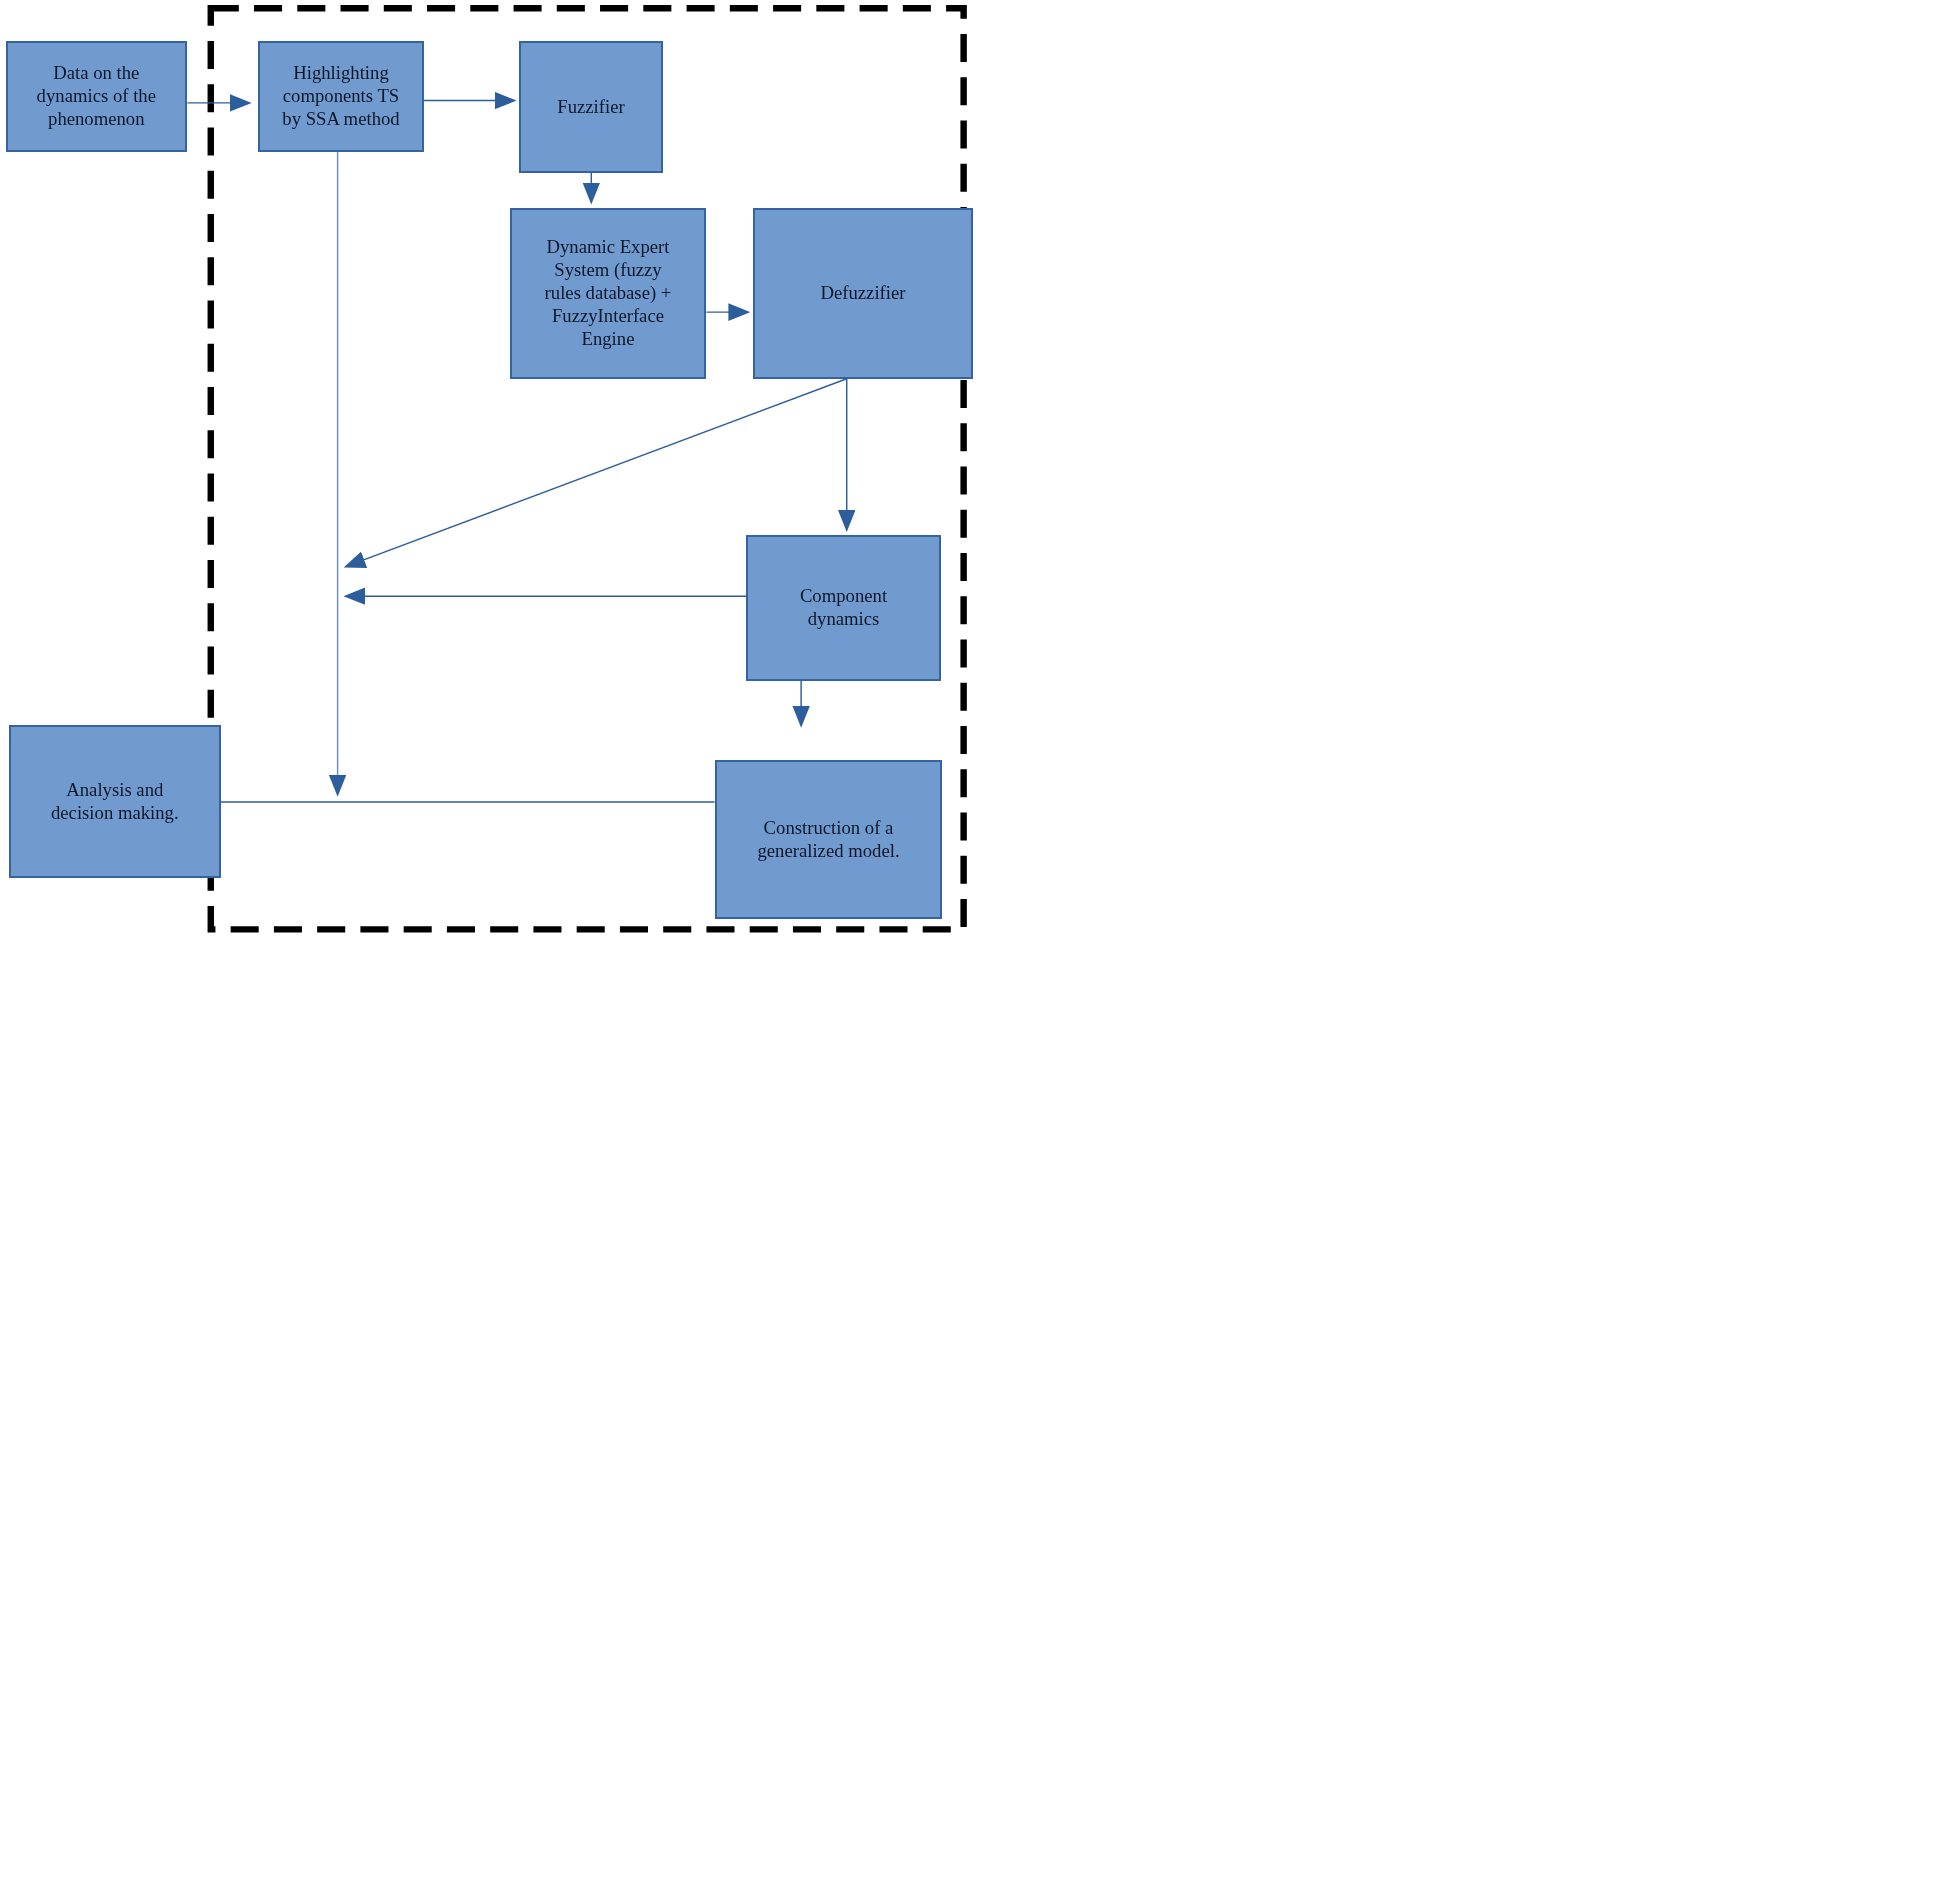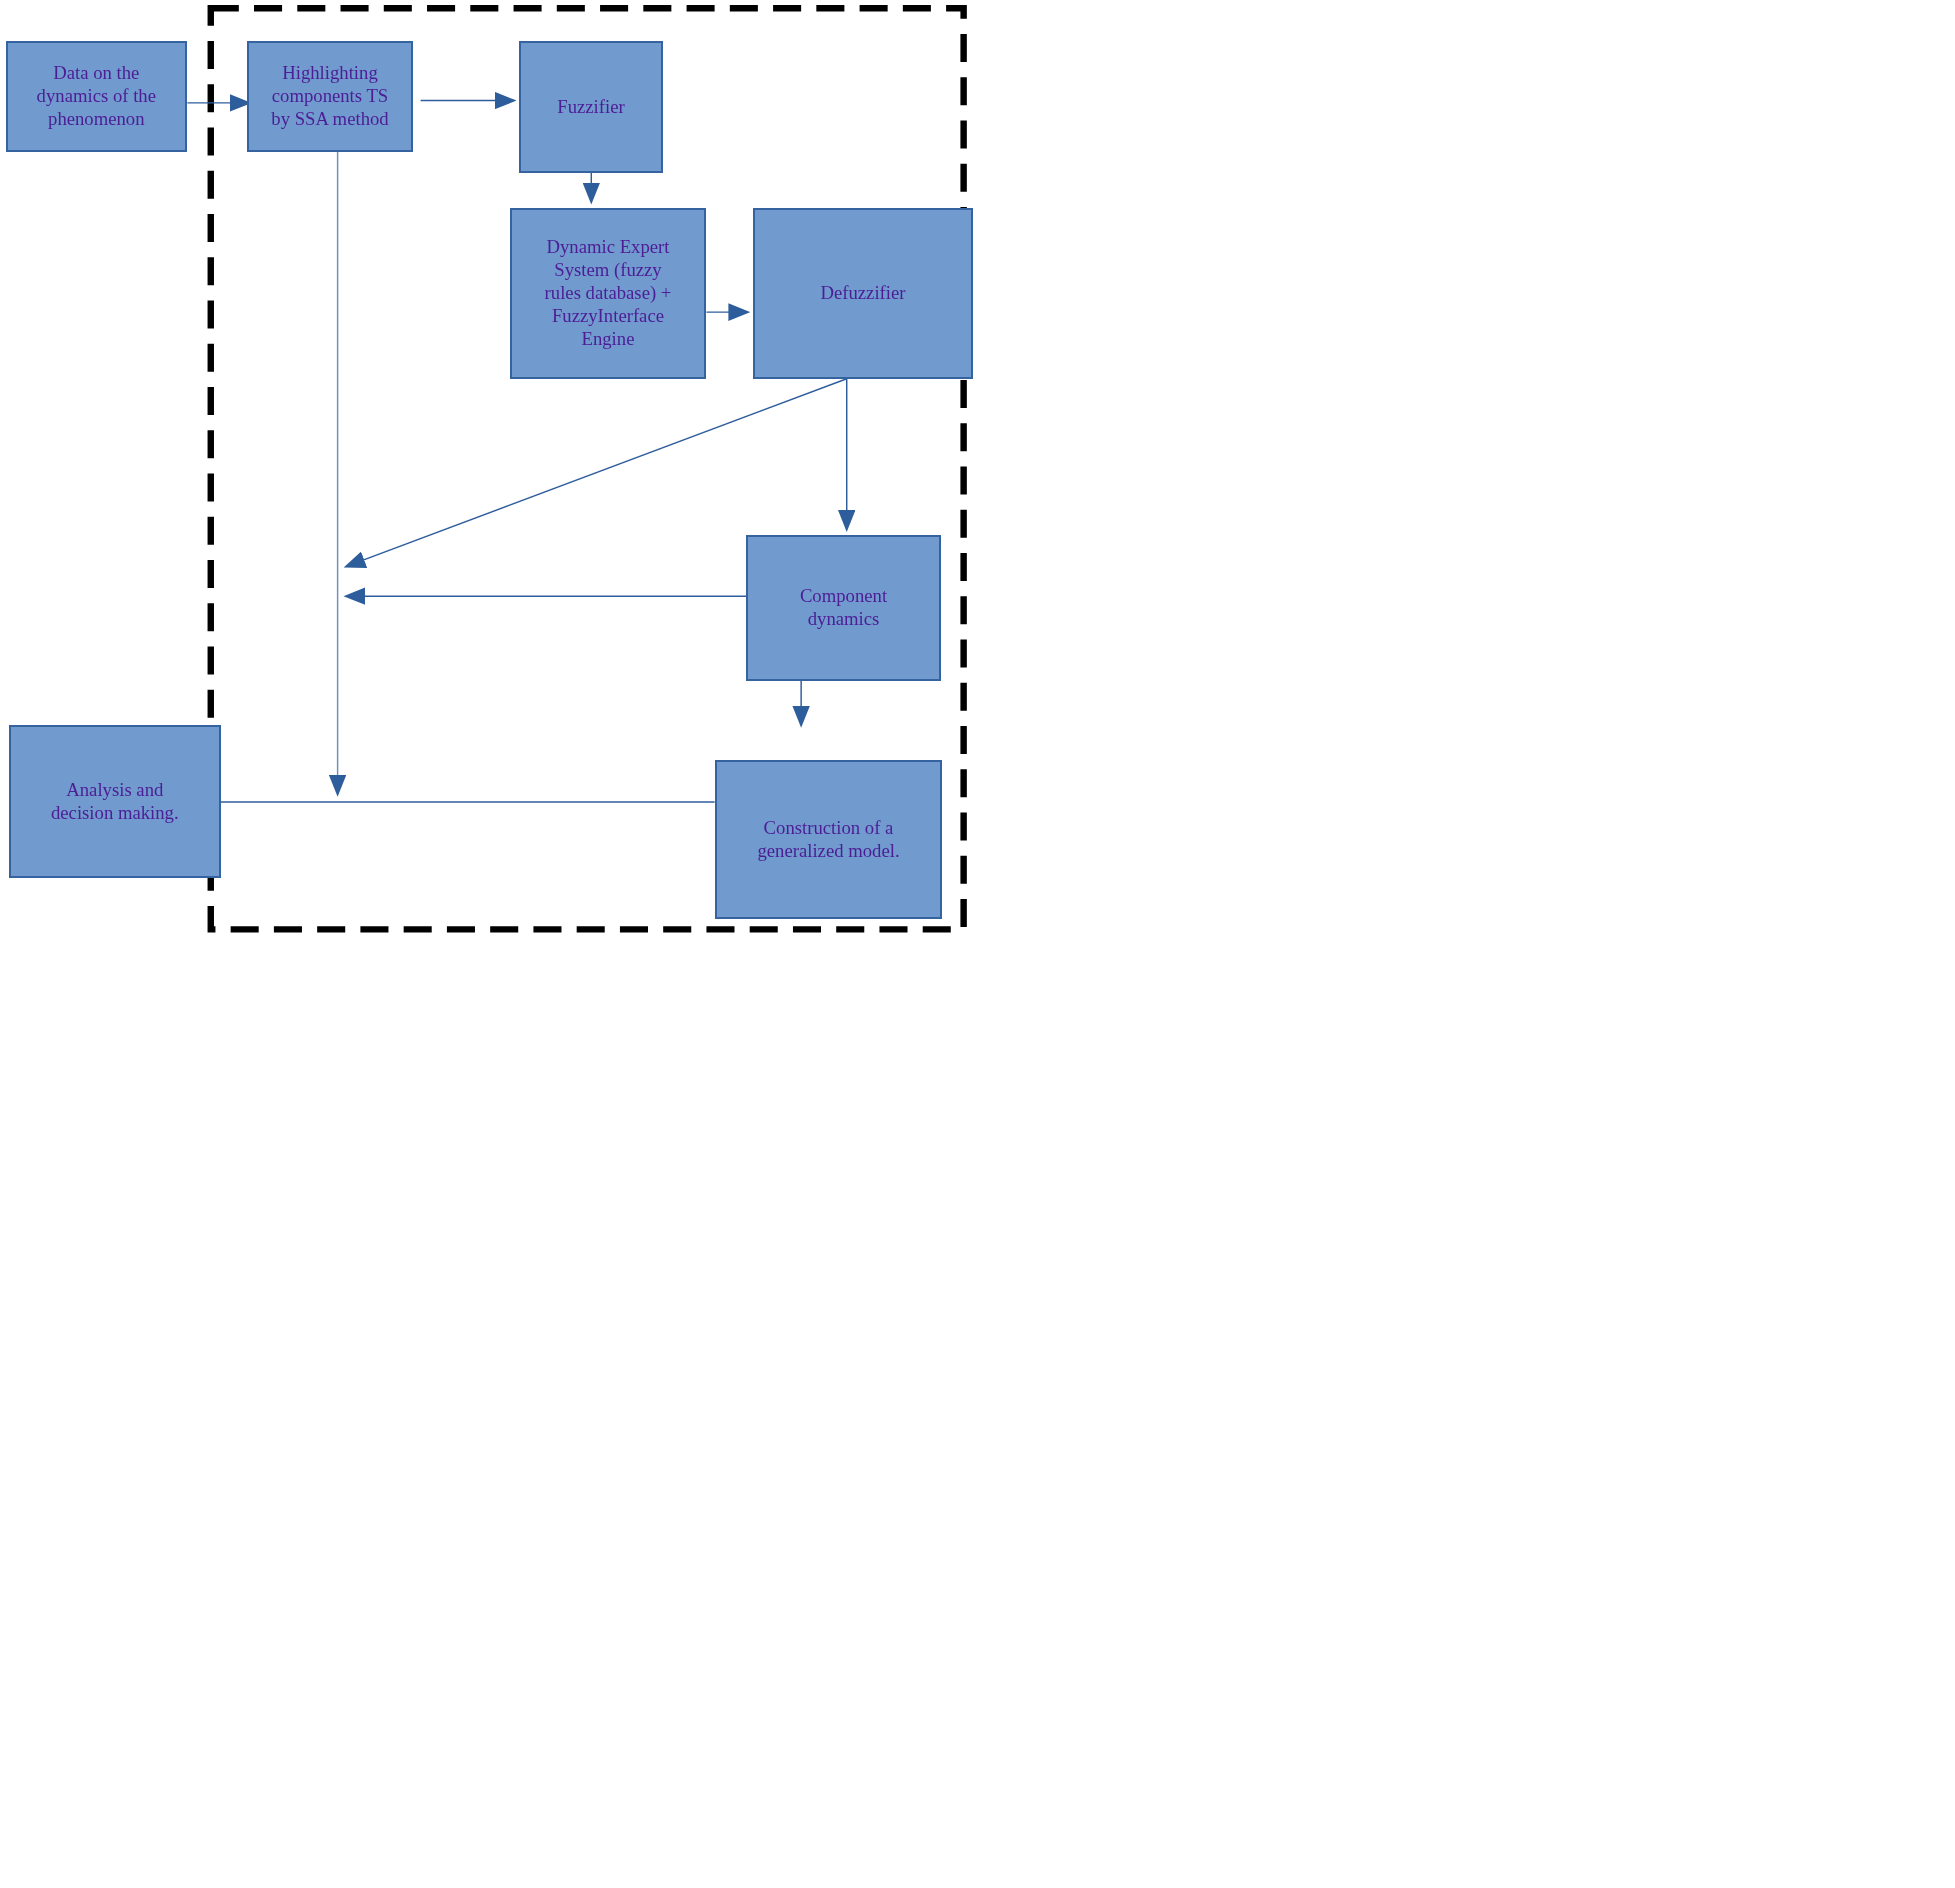--- a/index.html
+++ b/index.html
@@ -26,28 +26,28 @@
     box-sizing: border-box;
     background: #719ace;
     border: 2.3px solid #35639f;
     display: flex;
     align-items: center;
     justify-content: center;
     text-align: center;
   }
   .node-label {
     white-space: pre-line;
-    color: #4c1d95;
+    color: #0f172a;
     font-size: 18.7px;
     line-height: 1.22;
     padding: 0 3.5px;
   }
   
   #node-data          { left: 5.8px;   top: 41px;   width: 181px; height: 111px; }
-  #node-highlighting  { left: 247px;  top: 41px;   width: 166px; height: 111px; }
+  #node-highlighting  { left: 258px;  top: 41px;   width: 166px; height: 111px; }
   #node-fuzzifier     { left: 519px;  top: 41px;   width: 144px; height: 132px; }
   #node-expert-system { left: 510px;  top: 208px;  width: 196px; height: 171px; }
   #node-defuzzifier   { left: 753px; top: 208px;  width: 220px; height: 171px; }
   #node-component     { left: 746px; top: 535px;  width: 195px; height: 146px; }
   #node-construction  { left: 715px; top: 731px; width: 227px; height: 159px; margin-top: 29px; }
   #node-analysis      { left: 8.8px;   top: 725px; width: 212px; height: 153px; }
 </style>
 </head>
 <body>
 

